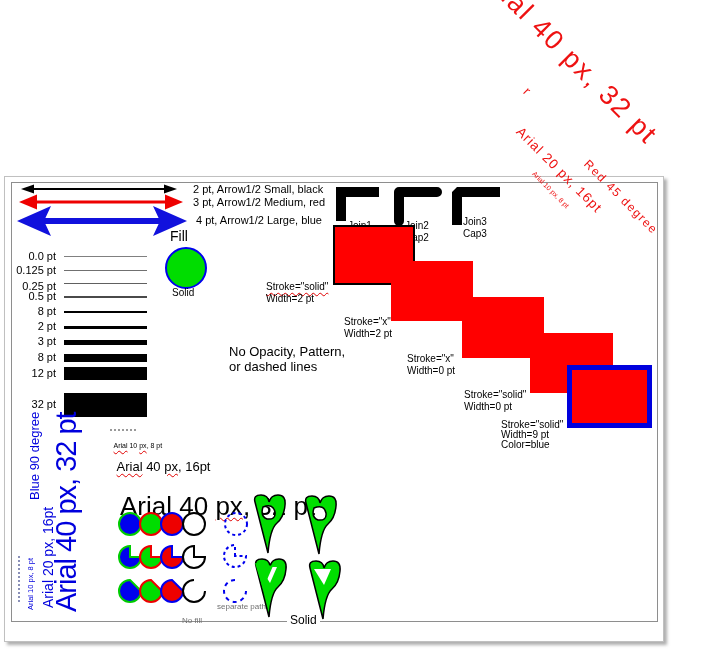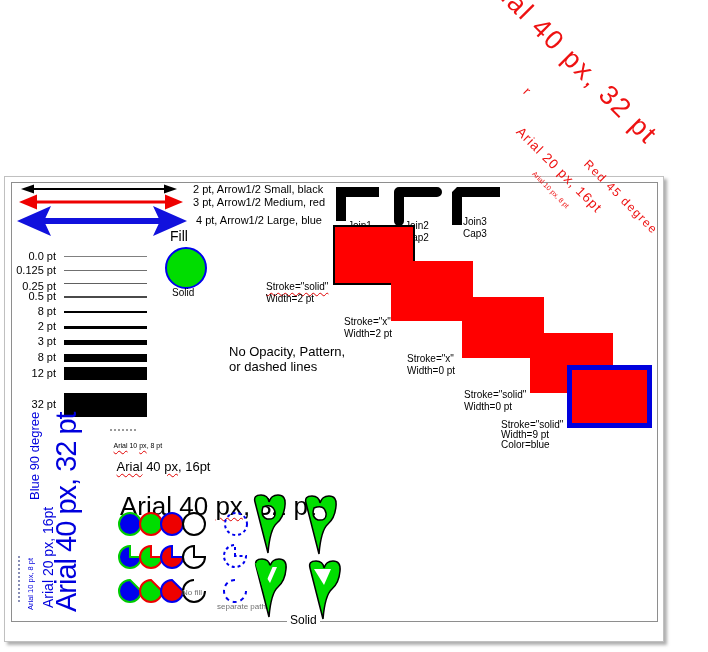--- a/index.html
+++ b/index.html
@@ -151,21 +151,21 @@
   <path d="M82,51 L82,40 A11,11 0 1,0 93,51 Z" fill="none" stroke="#000" stroke-width="2"></path>
   <path d="M123,50 L123,39 A11,11 0 1,0 134,50 Z" fill="none" stroke="#0000ee" stroke-width="2" stroke-dasharray="3 3"></path>
 
   <path d="M18,74 A11,11 0 1,0 29,85 Z" fill="#0000ee" stroke="#00cc00" stroke-width="2"></path>
   <path d="M39,74 A11,11 0 1,0 50,85 Z" fill="#00dd00" stroke="#ee0000" stroke-width="2"></path>
   <path d="M60,74 A11,11 0 1,0 71,85 Z" fill="#ee0000" stroke="#0000ee" stroke-width="2"></path>
   <path d="M82,74 A11,11 0 1,0 93,85" fill="none" stroke="#000" stroke-width="2"></path>
   <path d="M123,74 A11,11 0 1,0 134,85" fill="none" stroke="#0000ee" stroke-width="2" stroke-dasharray="4 4"></path>
 </svg>
 
-<div class="abs" style="left:182px;top:588px;font-size:8px;color:#707070;">No fill</div>
+<div class="abs" style="left:182px;top:616px;font-size:8px;color:#707070;">No fill</div>
 <div class="abs" style="left:217px;top:602px;font-size:8px;color:#707070;">separate paths</div>
 
 <svg class="abs" style="left:250px;top:490px;" width="95" height="132" viewBox="0 0 95 132">
   <g transform="translate(2,3)">
     <path d="M16,60 L3,9 Q1,2 9,2 Q16,2 17,9 Q19,2 26,2 Q34,2 33,12 Q32,24 25,30 Q18,36 16,60 Z
              M11,14 Q21,10 23,19 Q24,27 15,26 Q8,23 11,14 Z" fill="#00dd00" fill-rule="evenodd" stroke="#000" stroke-width="1.5"></path>
   </g>
   <g transform="translate(53,4)">
     <path d="M16,60 L3,9 Q1,2 9,2 Q16,2 17,9 Q19,2 26,2 Q34,2 33,12 Q32,24 25,30 Q18,36 16,60 Z
              M11,14 Q21,10 23,19 Q24,27 15,26 Q8,23 11,14 Z" fill="#00dd00" fill-rule="evenodd" stroke="#000" stroke-width="1.5"></path>

